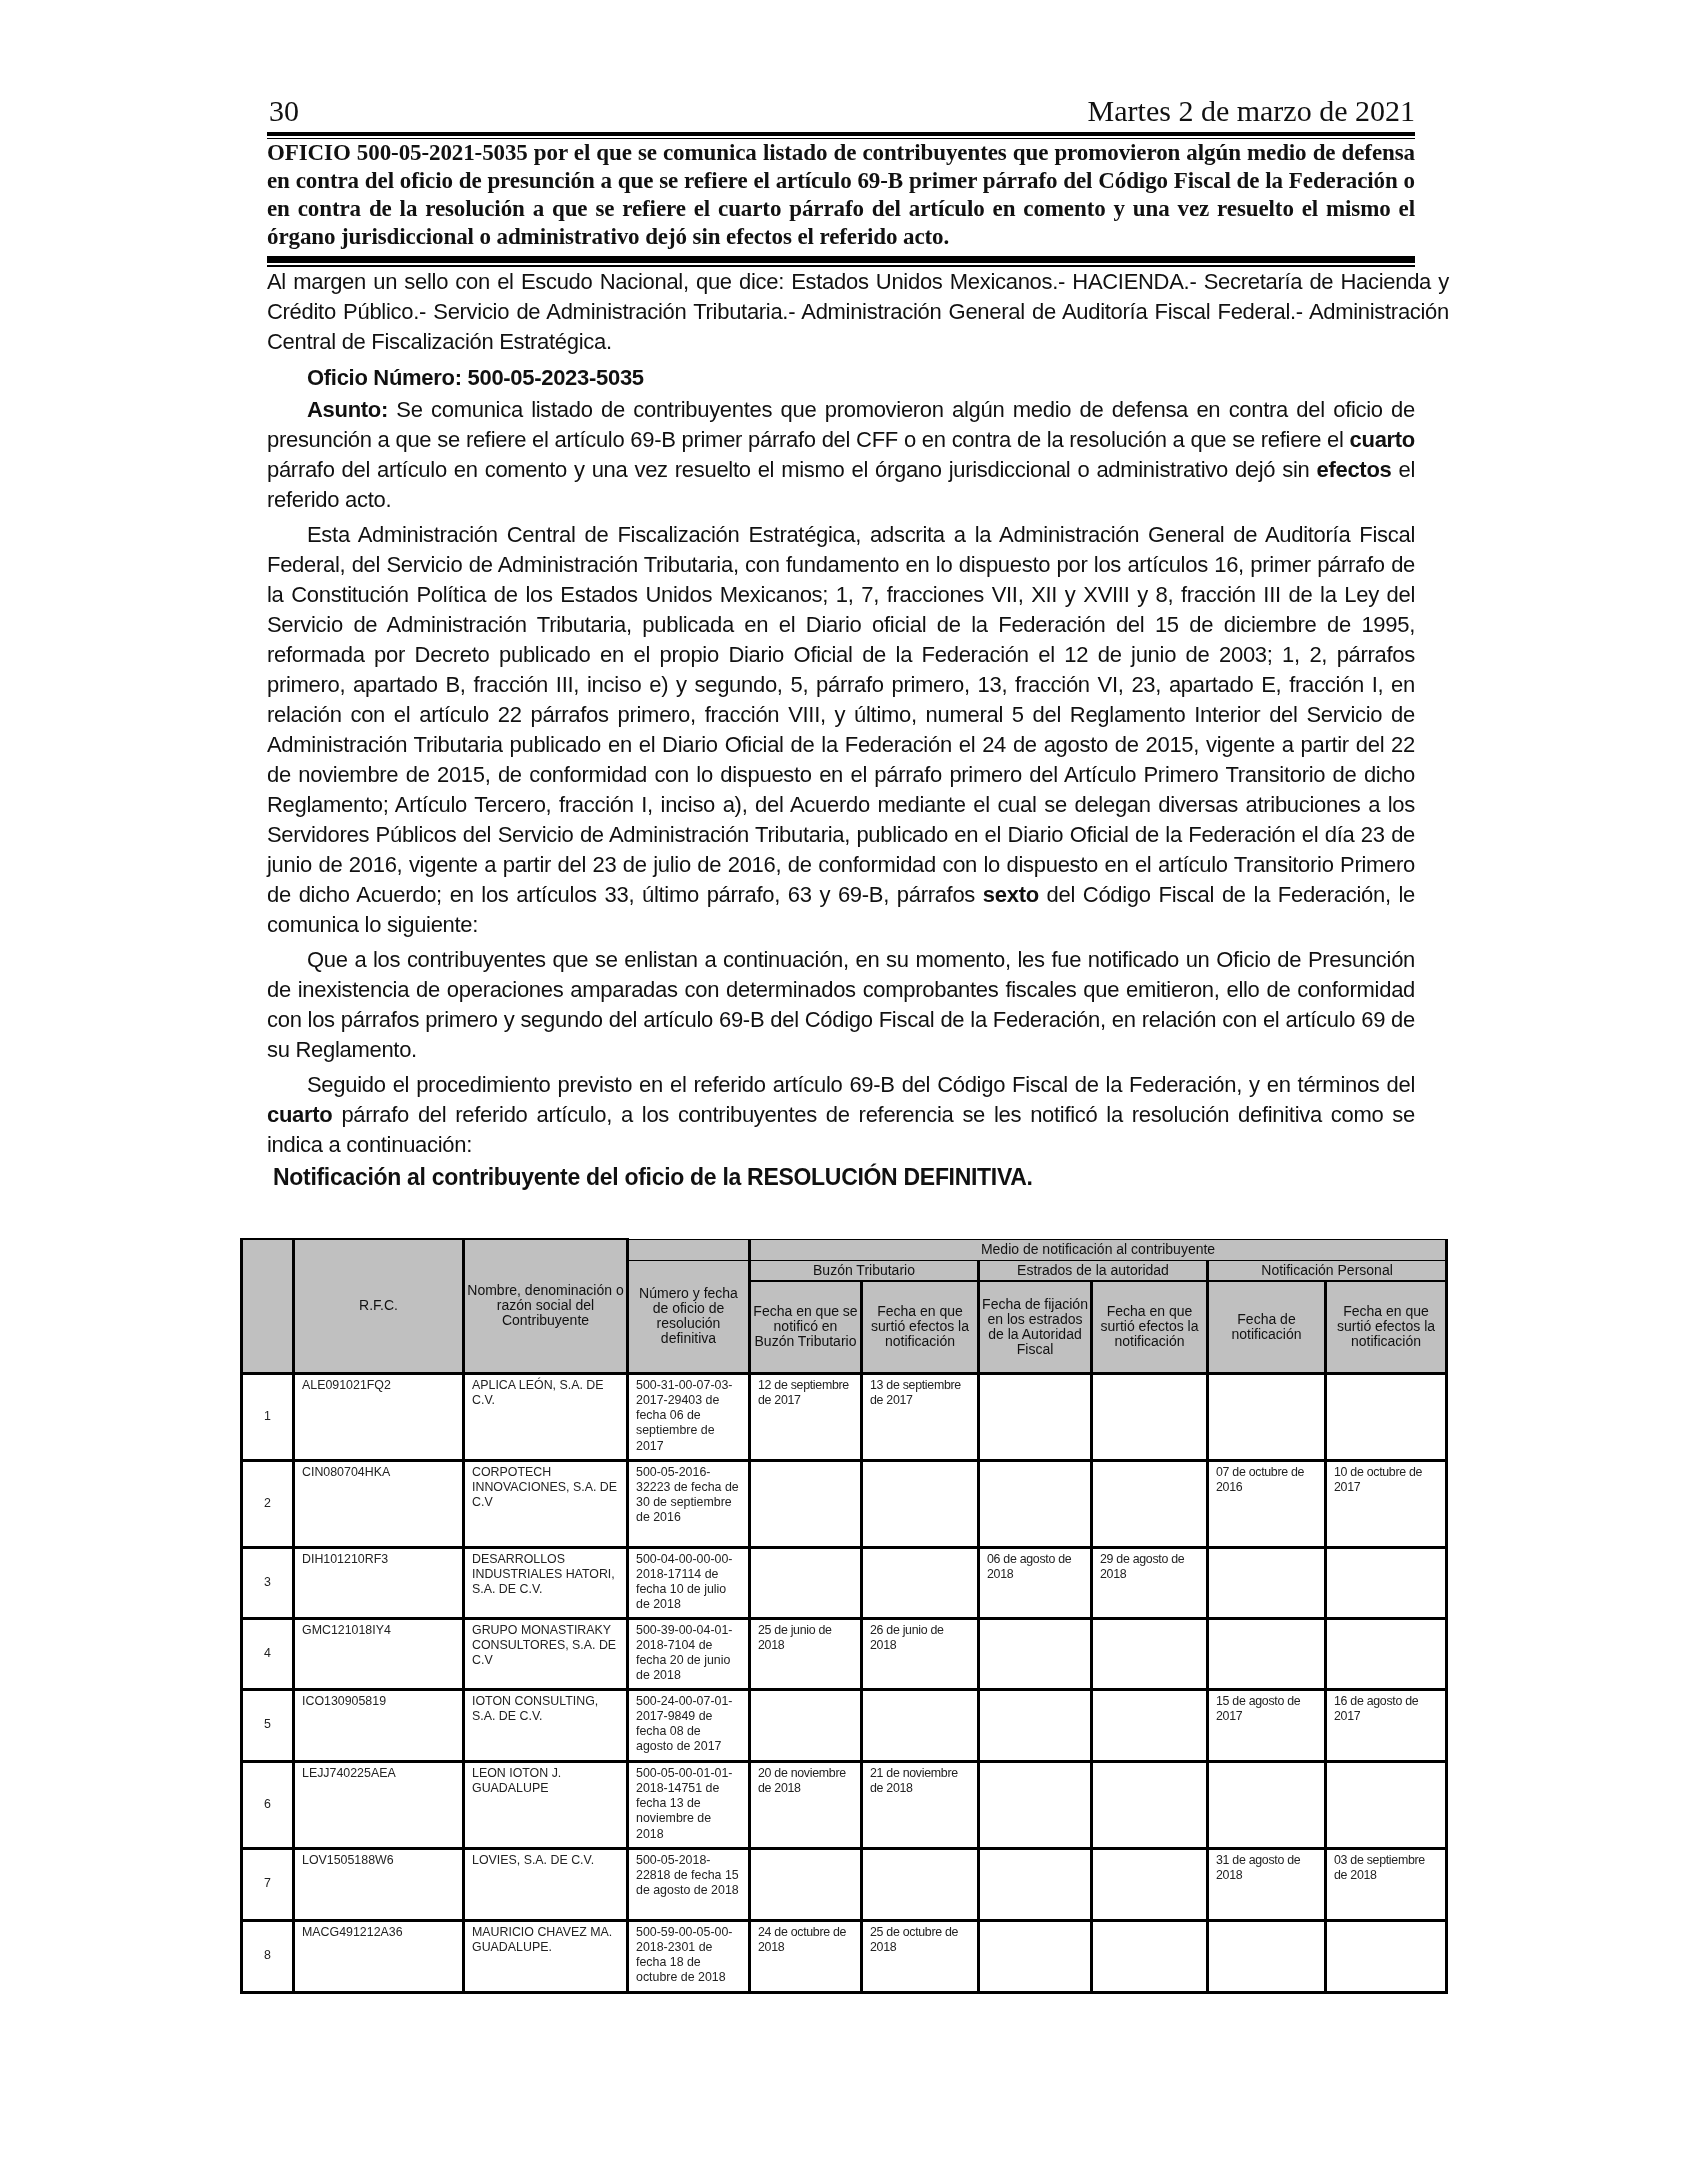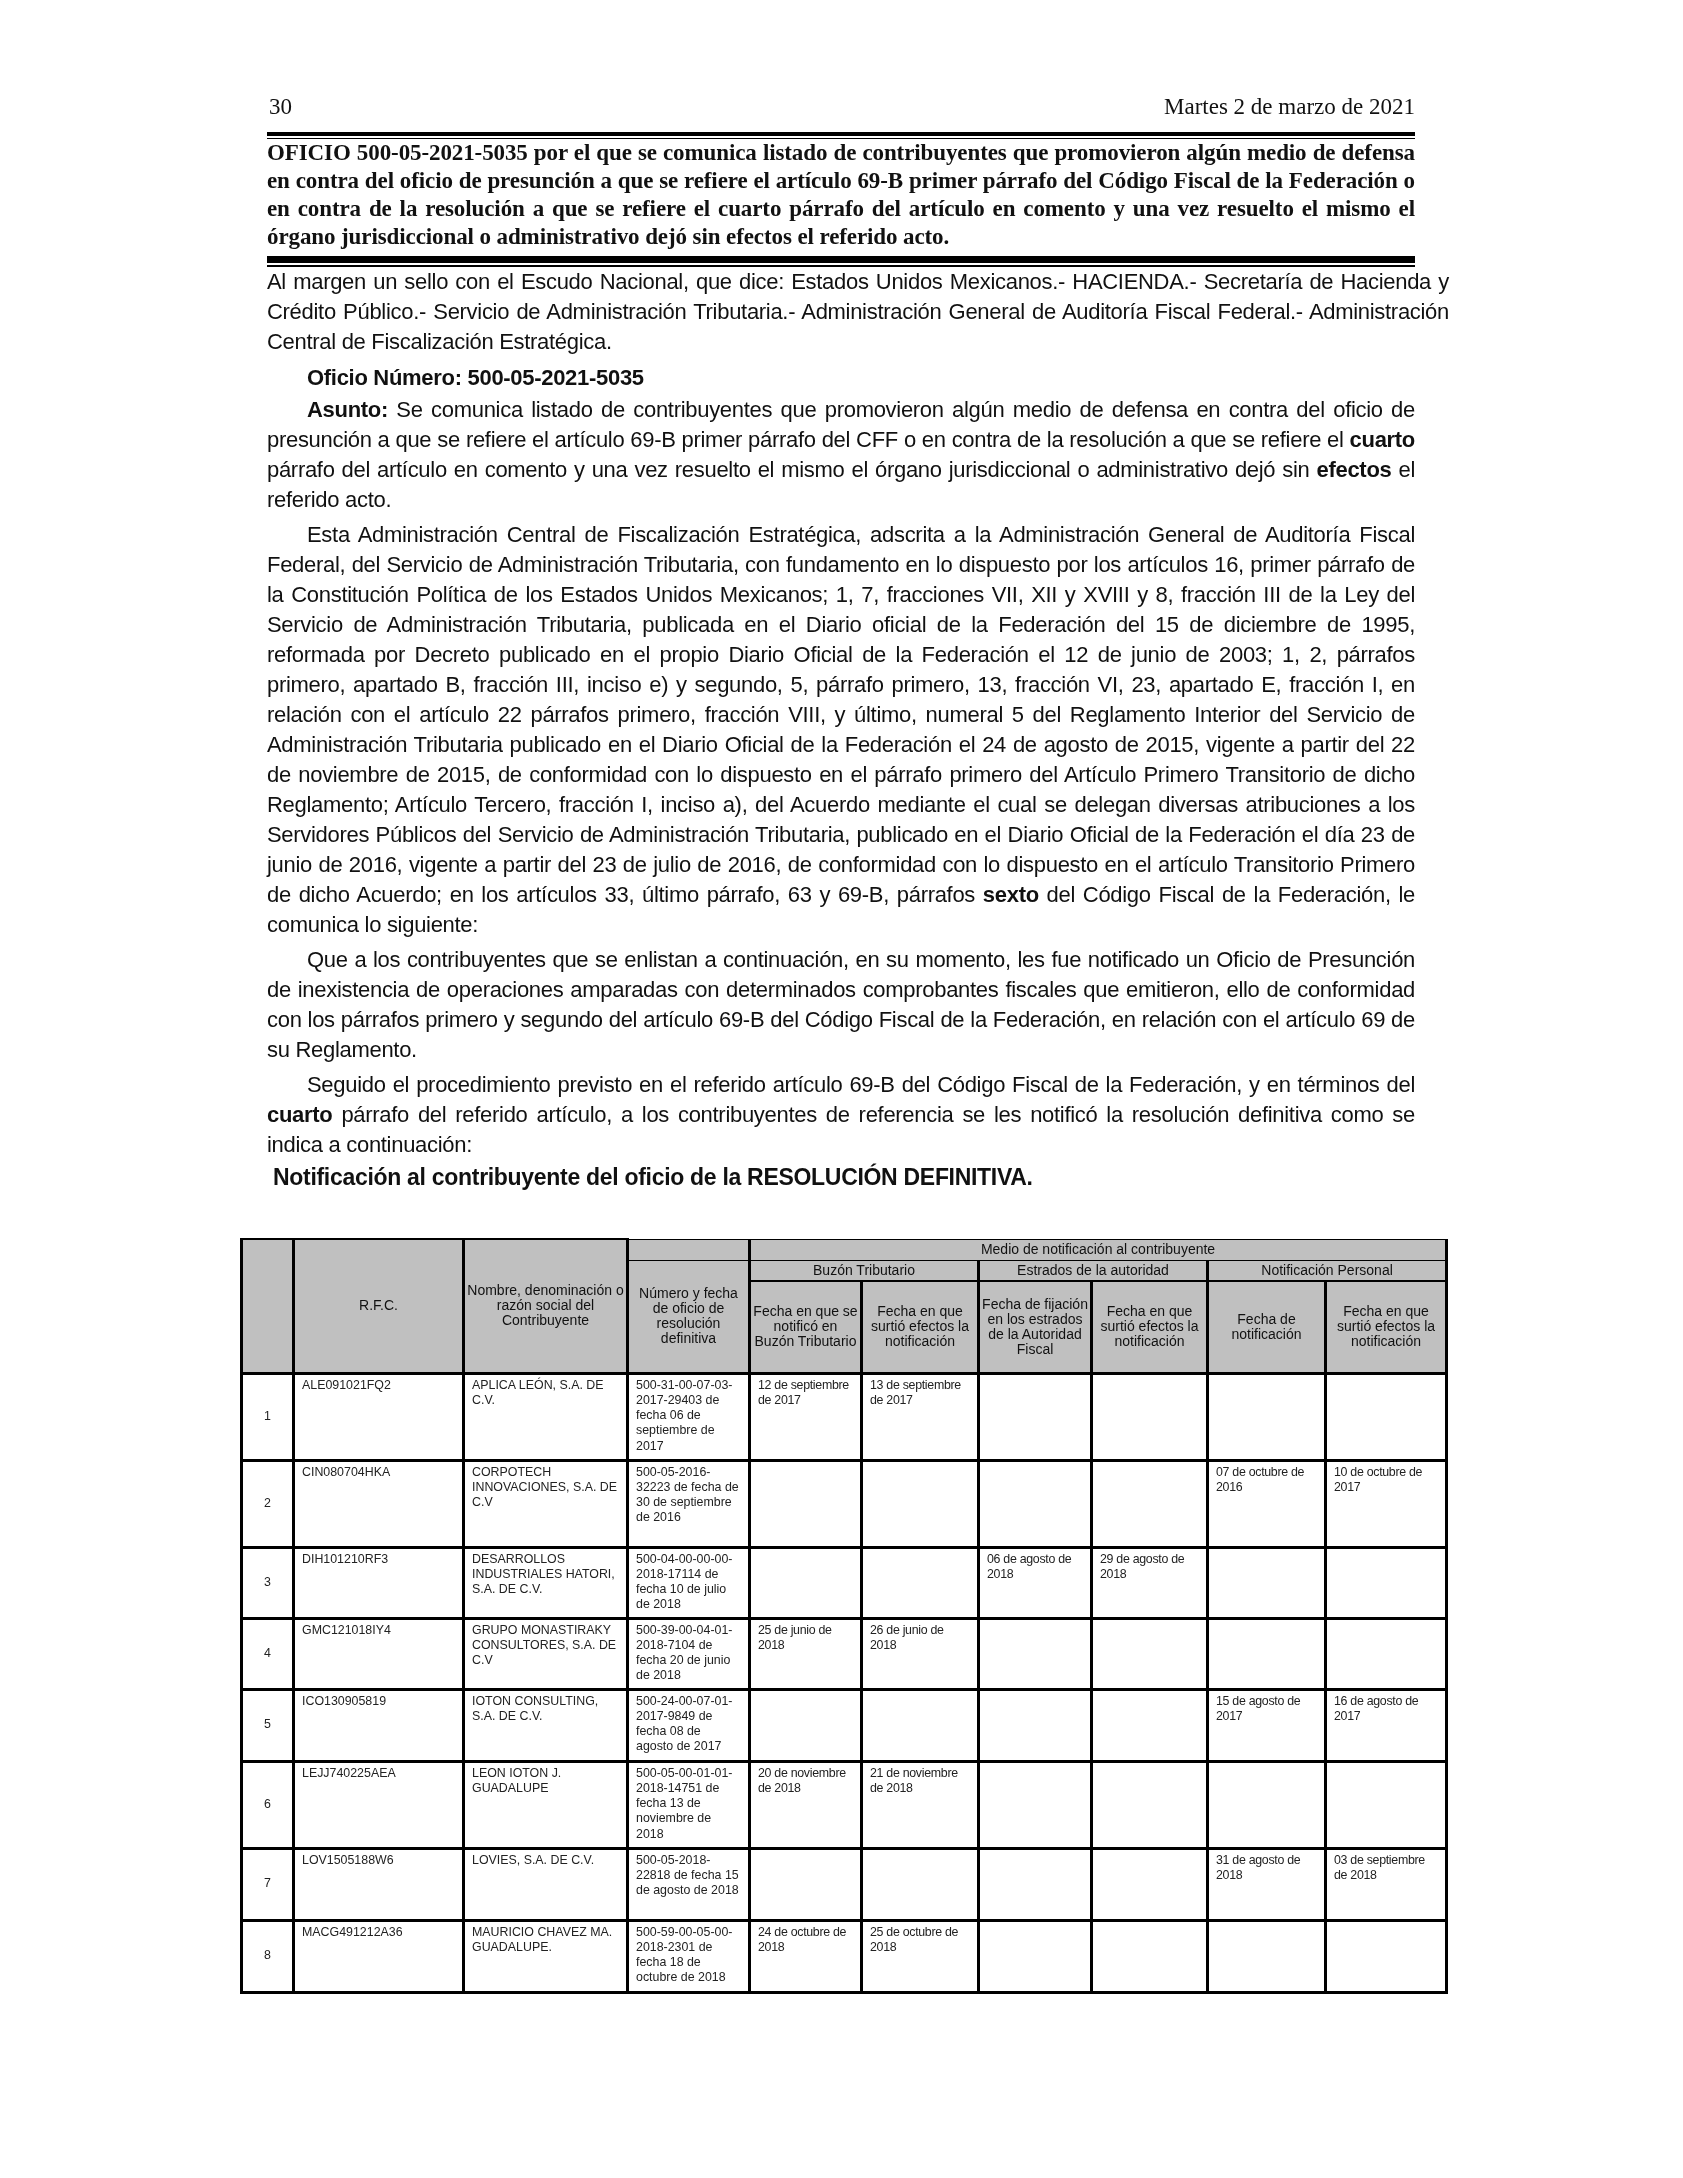--- a/index.html
+++ b/index.html
@@ -1,18 +1,18 @@
 <!DOCTYPE html>
 <html><head>
 <meta charset="utf-8">
 <style>
   html, body { margin: 0; padding: 0; background: #ffffff; }
   body { width: 1683px; height: 2178px; position: relative; overflow: hidden; color: #111; }
   .page { position: absolute; left: 267px; top: 94px; width: 1148px; }
-  .runhead { position: relative; height: 32px; font-family: "Liberation Serif", serif; font-size: 23px; }
+  .runhead { position: relative; height: 32px; font-family: "Liberation Serif", serif; font-size: 30px; }
   .runhead .pg { position: absolute; left: 2px; top: 0; }
   .runhead .mid { position: absolute; left: 0; right: 0; text-align: center; top: 0; }
   .runhead .date { position: absolute; right: 0; top: 0; }
   .rule-double { margin-top: 6px; border-top: 4px solid #000; height: 2px; border-bottom: 1.5px solid #000; }
   .title { font-family: "Liberation Serif", serif; font-weight: bold; font-size: 23px; line-height: 28px; text-align: justify; text-align-last: left; letter-spacing: -0.1px; }
   .rule-heavy { margin-top: 5px; border-top: 7px solid #000; height: 2px; border-bottom: 2px solid #000; }
   .body { font-family: "Liberation Sans", sans-serif; font-size: 22px; line-height: 30px; text-align: justify; letter-spacing: -0.3px; }
   .body p { margin: 0; }
   .margen { margin-top: 6px; margin-left: -34px; width: 1182px; }
   .ind { text-indent: 40px; }
@@ -36,21 +36,21 @@
     <span class="date">Martes 2 de marzo de 2021</span>
   </div>
   <div class="rule-double"></div>
 
   <div class="title">OFICIO 500-05-2021-5035 por el que se comunica listado de contribuyentes que promovieron algún medio de defensa en contra del oficio de presunción a que se refiere el artículo 69-B primer párrafo del Código Fiscal de la Federación o en contra de la resolución a que se refiere el cuarto párrafo del artículo en comento y una vez resuelto el mismo el órgano jurisdiccional o administrativo dejó sin efectos el referido acto.</div>
   <div class="rule-heavy"></div>
 
   <div class="body">
     <p class="margen">Al margen un sello con el Escudo Nacional, que dice: Estados Unidos Mexicanos.- HACIENDA.- Secretaría de Hacienda y Crédito Público.- Servicio de Administración Tributaria.- Administración General de Auditoría Fiscal Federal.- Administración Central de Fiscalización Estratégica.</p>
 
-    <p class="ind sp bold" style="margin-top:8px">Oficio Número: 500-05-2021-5035</p>
+    <p class="ind sp bold" style="margin-top:8px">Oficio Número: 500-05-2023-5035</p>
 
     <p class="ind" style="margin-top:2px"><span class="lbl">Asunto:</span><span> Se comunica listado de contribuyentes que promovieron algún medio de defensa en contra del oficio de presunción a que se refiere el artículo 69-B primer párrafo del CFF o en contra de la resolución a que se refiere el </span><span class="bold">cuarto</span><span> párrafo del artículo en comento y una vez resuelto el mismo el órgano jurisdiccional o administrativo dejó sin </span><span class="bold">efectos</span><span> el referido acto.</span></p>
 
     <p class="ind" style="margin-top:5px"><span>Esta Administración Central de Fiscalización Estratégica, adscrita a la Administración General de Auditoría Fiscal Federal, del Servicio de Administración Tributaria, con fundamento en lo dispuesto por los artículos 16, primer párrafo de la Constitución Política de los Estados Unidos Mexicanos; 1, 7, fracciones VII, XII y XVIII y 8, fracción III de la Ley del Servicio de Administración Tributaria, publicada en el Diario oficial de la Federación del 15 de diciembre de 1995, reformada por Decreto publicado en el propio Diario Oficial de la Federación el 12 de junio de 2003; 1, 2, párrafos primero, apartado B, fracción III, inciso e) y segundo, 5, párrafo primero, 13, fracción VI, 23, apartado E, fracción I, en relación con el artículo 22 párrafos primero, fracción VIII, y último, numeral 5 del Reglamento Interior del Servicio de Administración Tributaria publicado en el Diario Oficial de la Federación el 24 de agosto de 2015, vigente a partir del 22 de noviembre de 2015, de conformidad con lo dispuesto en el párrafo primero del Artículo Primero Transitorio de dicho Reglamento; Artículo Tercero, fracción I, inciso a), del Acuerdo mediante el cual se delegan diversas atribuciones a los Servidores Públicos del Servicio de Administración Tributaria, publicado en el Diario Oficial de la Federación el día 23 de junio de 2016, vigente a partir del 23 de julio de 2016, de conformidad con lo dispuesto en el artículo Transitorio Primero de dicho Acuerdo; en los artículos 33, último párrafo, 63 y 69-B, párrafos </span><span class="bold">sexto</span><span> del Código Fiscal de la Federación, le comunica lo siguiente:</span></p>
 
     <p class="ind" style="margin-top:5px">Que a los contribuyentes que se enlistan a continuación, en su momento, les fue notificado un Oficio de Presunción de inexistencia de operaciones amparadas con determinados comprobantes fiscales que emitieron, ello de conformidad con los párrafos primero y segundo del artículo 69-B del Código Fiscal de la Federación, en relación con el artículo 69 de su Reglamento.</p>
 
     <p class="ind" style="margin-top:5px"><span>Seguido el procedimiento previsto en el referido artículo 69-B del Código Fiscal de la Federación, y en términos del </span><span class="bold">cuarto</span><span> párrafo del referido artículo, a los contribuyentes de referencia se les notificó la resolución definitiva como se indica a continuación:</span></p>
   </div>
 

